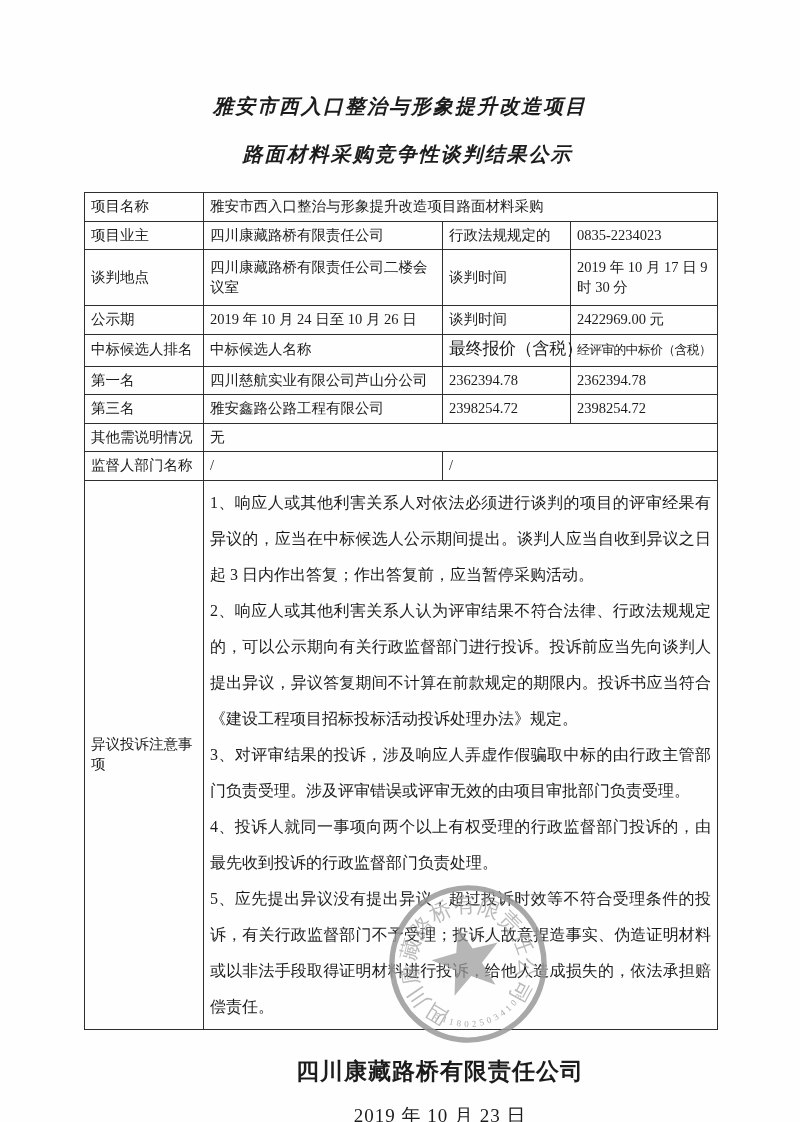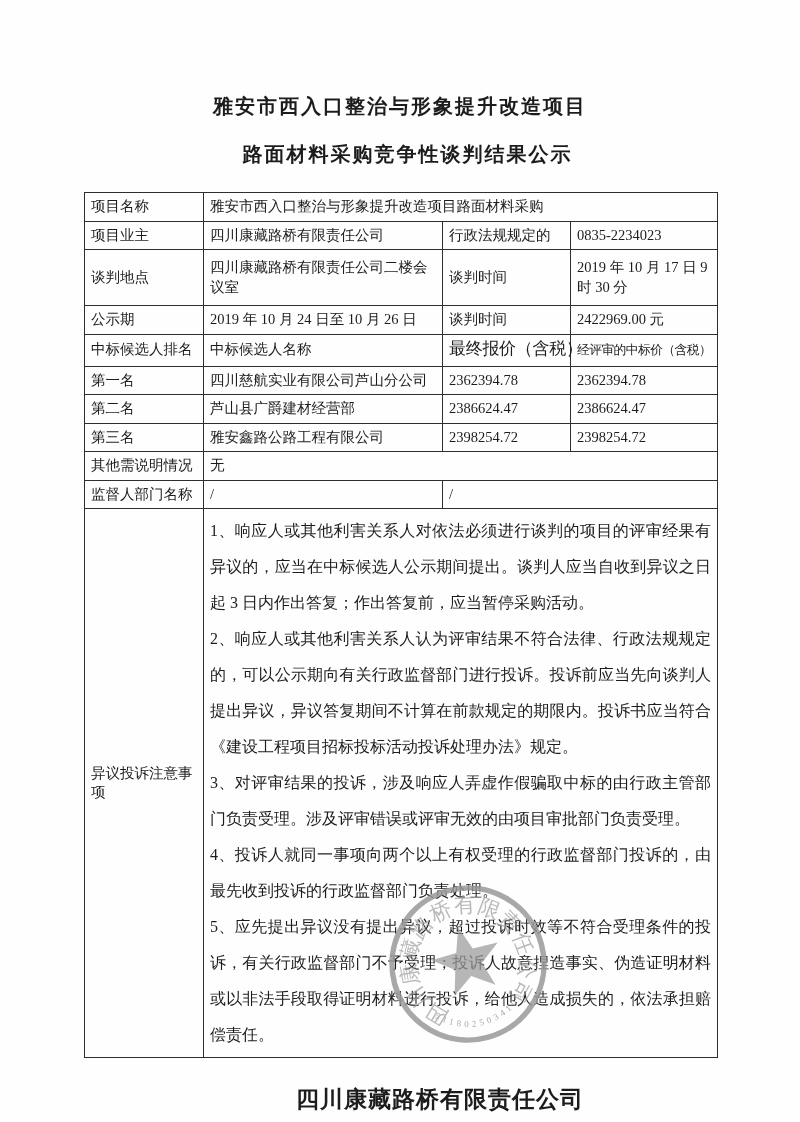--- a/index.html
+++ b/index.html
@@ -7,21 +7,21 @@
   .page {
     position: relative;
     width: 800px;
     height: 1122px;
     margin: 0 auto;
     background: #fefefe;
     color: #1c1c1c;
     font-family: "Liberation Serif", "DejaVu Serif", serif;
     overflow: hidden;
   }
-  .titles { padding-top: 96px; text-align: center; }
+  .titles { padding-top: 96px; text-align: center; font-style: italic; }
   .titles h1 {
     font-size: 20px;
     font-weight: bold;
     letter-spacing: 2px;
     line-height: 1;
   }
   .titles h1.second { margin-top: 28px; margin-left: 15px; }
 
   table.doc {
     margin: 28px 0 0 84px;
@@ -127,26 +127,20 @@
         <td class="tight">最终报价（含税）</td>
         <td class="tight2">经评审的中标价（含税）</td>
       </tr>
       <tr class="h28">
         <td>第一名</td>
         <td>四川慈航实业有限公司芦山分公司</td>
         <td>2362394.78</td>
         <td>2362394.78</td>
       </tr>
       <tr class="h28">
-        <td>第二名</td>
-        <td>芦山县广爵建材经营部</td>
-        <td>2386624.47</td>
-        <td>2386624.47</td>
-      </tr>
-      <tr class="h28">
         <td>第三名</td>
         <td>雅安鑫路公路工程有限公司</td>
         <td>2398254.72</td>
         <td>2398254.72</td>
       </tr>
       <tr class="h26">
         <td>其他需说明情况</td>
         <td colspan="3">无</td>
       </tr>
       <tr class="h28">

